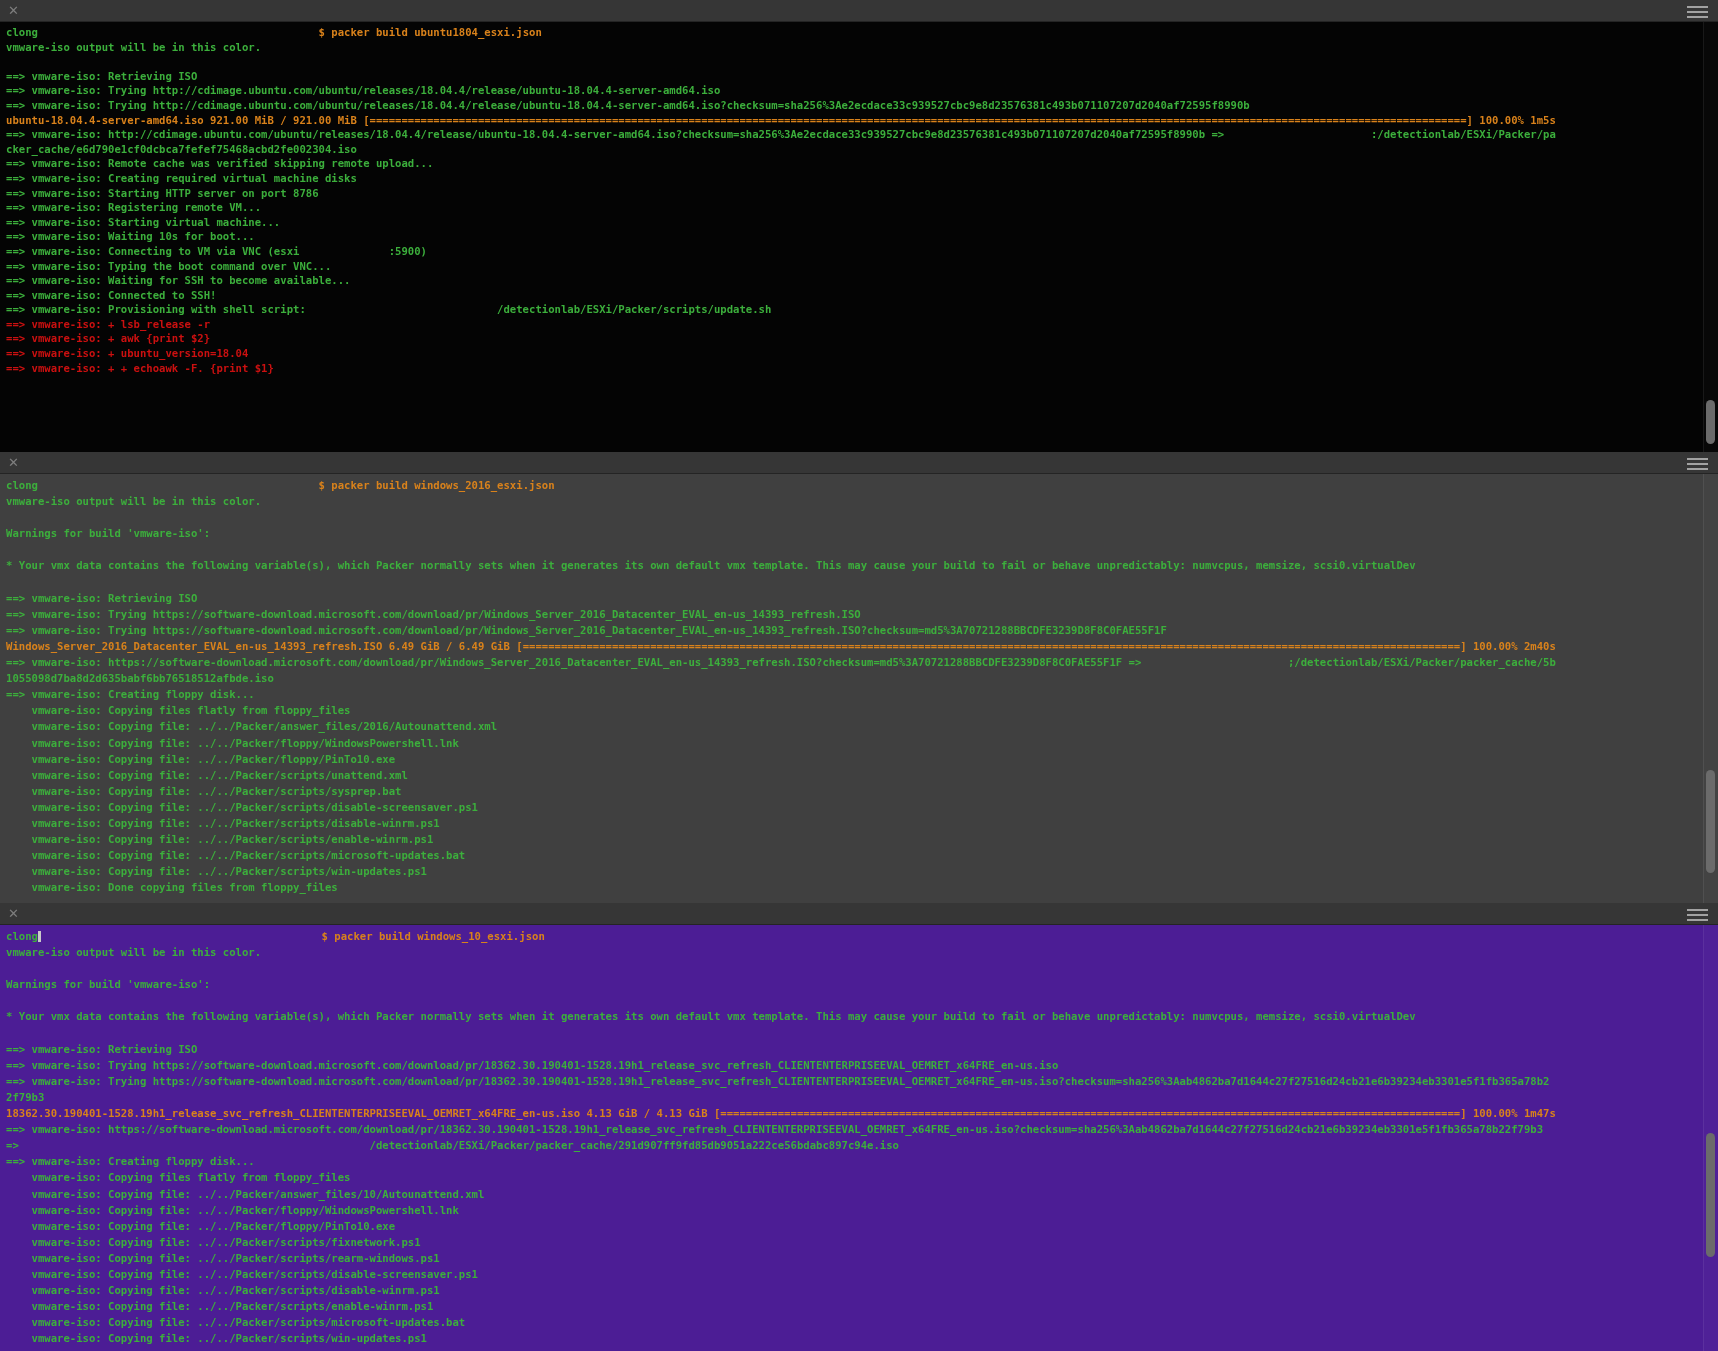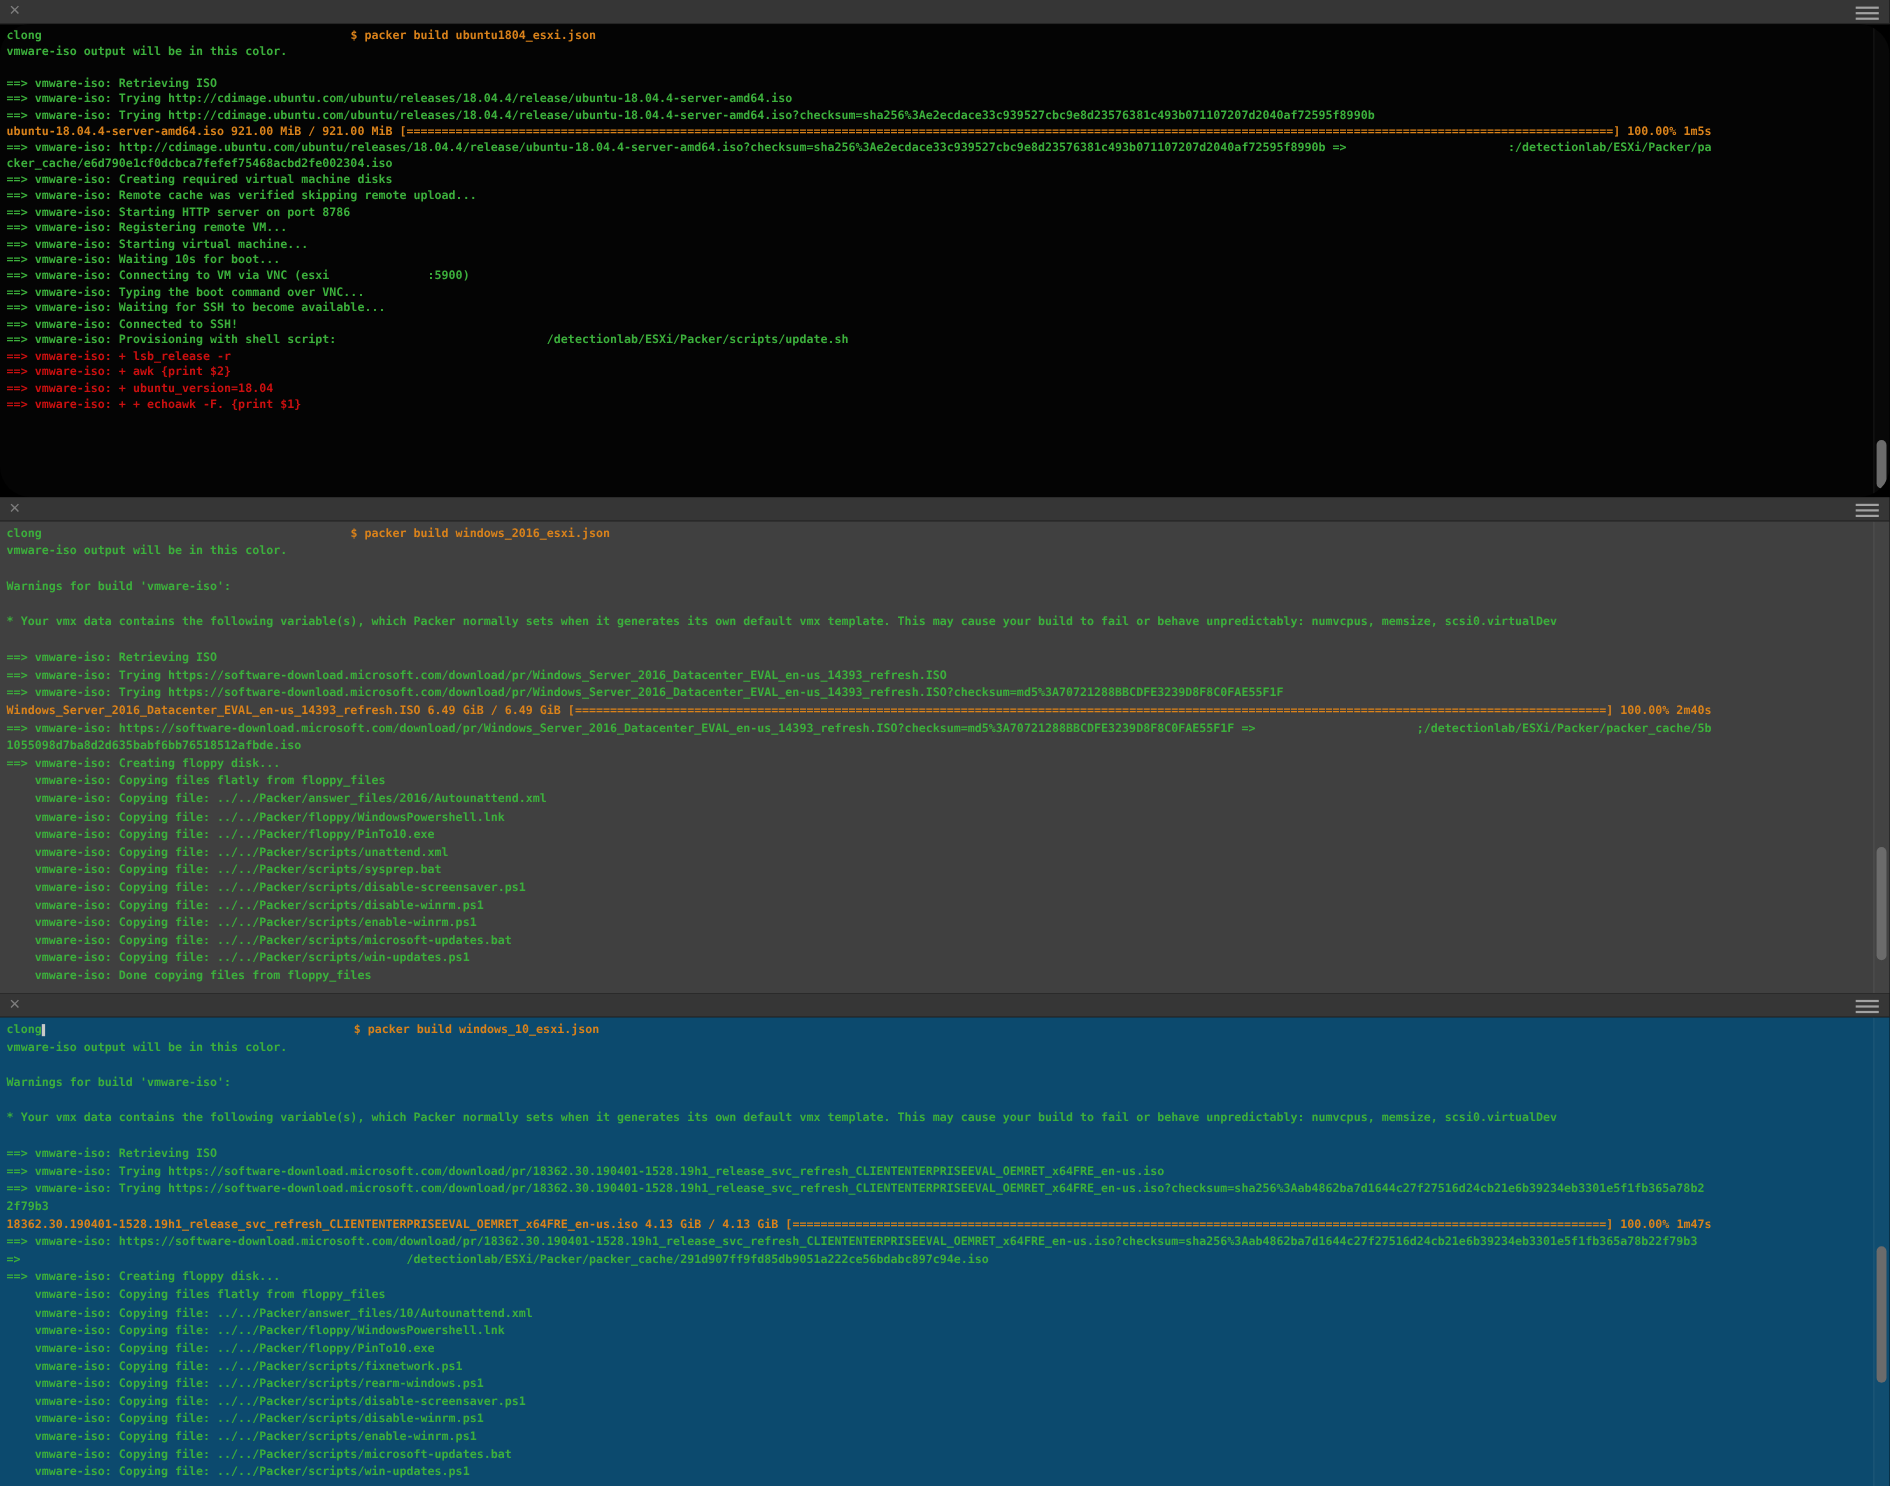--- a/index.html
+++ b/index.html
@@ -29,33 +29,33 @@
 
   <section class="pane pane-0">
     <div class="titlebar">
       <span class="close-btn">✕</span>
       <span class="menu-btn">
           <i></i>
           <i></i>
           <i></i>
         </span>
     </div>
-    <div class="content" style="background: rgb(4, 4, 4); border-radius: 28px;">
+    <div class="content" style="background: rgb(4, 4, 4);">
       <div class="lines">
           <div class="line"><span style="color: rgb(60, 175, 60);">clong</span><span>                                            </span><span style="color: rgb(217, 130, 27);">$ packer build ubuntu1804_esxi.json</span></div>
           <div class="line"><span style="color: rgb(60, 175, 60);">vmware-iso output will be in this color.</span></div>
           <div class="line"> </div>
           <div class="line"><span style="color: rgb(60, 175, 60);">==&gt; vmware-iso: Retrieving ISO</span></div>
           <div class="line"><span style="color: rgb(60, 175, 60);">==&gt; vmware-iso: Trying http://cdimage.ubuntu.com/ubuntu/releases/18.04.4/release/ubuntu-18.04.4-server-amd64.iso</span></div>
           <div class="line"><span style="color: rgb(60, 175, 60);">==&gt; vmware-iso: Trying http://cdimage.ubuntu.com/ubuntu/releases/18.04.4/release/ubuntu-18.04.4-server-amd64.iso?checksum=sha256%3Ae2ecdace33c939527cbc9e8d23576381c493b071107207d2040af72595f8990b</span></div>
           <div class="line"><span style="color: rgb(217, 130, 27);">ubuntu-18.04.4-server-amd64.iso 921.00 MiB / 921.00 MiB [</span><span style="color: rgb(217, 130, 27);">============================================================================================================================================================================</span><span style="color: rgb(217, 130, 27);">] 100.00% 1m5s</span></div>
           <div class="line"><span style="color: rgb(60, 175, 60);">==&gt; vmware-iso: http://cdimage.ubuntu.com/ubuntu/releases/18.04.4/release/ubuntu-18.04.4-server-amd64.iso?checksum=sha256%3Ae2ecdace33c939527cbc9e8d23576381c493b071107207d2040af72595f8990b =&gt;</span><span>                       </span><span style="color: rgb(60, 175, 60);">:/detectionlab/ESXi/Packer/pa</span></div>
           <div class="line"><span style="color: rgb(60, 175, 60);">cker_cache/e6d790e1cf0dcbca7fefef75468acbd2fe002304.iso</span></div>
+          <div class="line"><span style="color: rgb(60, 175, 60);">==&gt; vmware-iso: Remote cache was verified skipping remote upload...</span></div>
           <div class="line"><span style="color: rgb(60, 175, 60);">==&gt; vmware-iso: Creating required virtual machine disks</span></div>
-          <div class="line"><span style="color: rgb(60, 175, 60);">==&gt; vmware-iso: Remote cache was verified skipping remote upload...</span></div>
           <div class="line"><span style="color: rgb(60, 175, 60);">==&gt; vmware-iso: Starting HTTP server on port 8786</span></div>
           <div class="line"><span style="color: rgb(60, 175, 60);">==&gt; vmware-iso: Registering remote VM...</span></div>
           <div class="line"><span style="color: rgb(60, 175, 60);">==&gt; vmware-iso: Starting virtual machine...</span></div>
           <div class="line"><span style="color: rgb(60, 175, 60);">==&gt; vmware-iso: Waiting 10s for boot...</span></div>
           <div class="line"><span style="color: rgb(60, 175, 60);">==&gt; vmware-iso: Connecting to VM via VNC (esxi</span><span>              </span><span style="color: rgb(60, 175, 60);">:5900)</span></div>
           <div class="line"><span style="color: rgb(60, 175, 60);">==&gt; vmware-iso: Typing the boot command over VNC...</span></div>
           <div class="line"><span style="color: rgb(60, 175, 60);">==&gt; vmware-iso: Waiting for SSH to become available...</span></div>
           <div class="line"><span style="color: rgb(60, 175, 60);">==&gt; vmware-iso: Connected to SSH!</span></div>
           <div class="line"><span style="color: rgb(60, 175, 60); margin-top: 29px;">==&gt; vmware-iso: Provisioning with shell script:</span><span>                              </span><span style="color: rgb(60, 175, 60);">/detectionlab/ESXi/Packer/scripts/update.sh</span></div>
           <div class="line"><span style="color: rgb(203, 16, 16);">==&gt; vmware-iso: + lsb_release -r</span></div>
@@ -115,21 +115,21 @@
 
   <section class="pane pane-2">
     <div class="titlebar">
       <span class="close-btn">✕</span>
       <span class="menu-btn">
           <i></i>
           <i></i>
           <i></i>
         </span>
     </div>
-    <div class="content" style="background: #0c4a6e;">
+    <div class="content" style="background: #4c1d95;">
       <div class="lines">
           <div class="line"><span style="color: rgb(60, 175, 60);">clong</span><span class="cursor" style="border-left-color: rgb(201, 201, 201);"></span><span>                                            </span><span style="color: rgb(217, 130, 27);">$ packer build windows_10_esxi.json</span></div>
           <div class="line"><span style="color: rgb(60, 175, 60);">vmware-iso output will be in this color.</span></div>
           <div class="line"> </div>
           <div class="line"><span style="color: rgb(60, 175, 60);">Warnings for build 'vmware-iso':</span></div>
           <div class="line"> </div>
           <div class="line"><span style="color: rgb(60, 175, 60);">* Your vmx data contains the following variable(s), which Packer normally sets when it generates its own default vmx template. This may cause your build to fail or behave unpredictably: numvcpus, memsize, scsi0.virtualDev</span></div>
           <div class="line"> </div>
           <div class="line"><span style="color: rgb(60, 175, 60);">==&gt; vmware-iso: Retrieving ISO</span></div>
           <div class="line"><span style="color: rgb(60, 175, 60);">==&gt; vmware-iso: Trying https://software-download.microsoft.com/download/pr/18362.30.190401-1528.19h1_release_svc_refresh_CLIENTENTERPRISEEVAL_OEMRET_x64FRE_en-us.iso</span></div>

